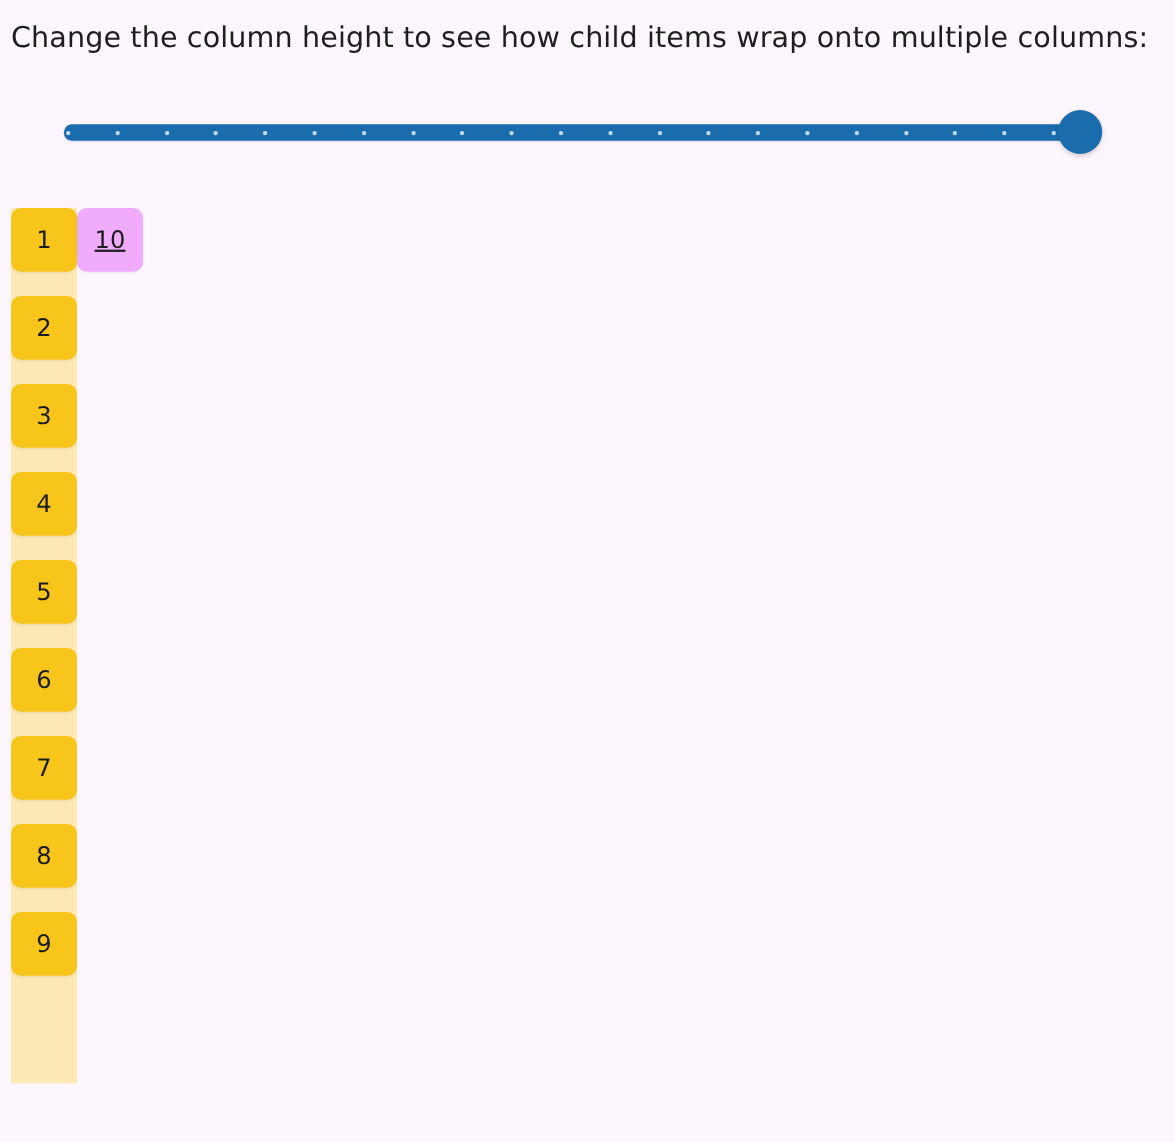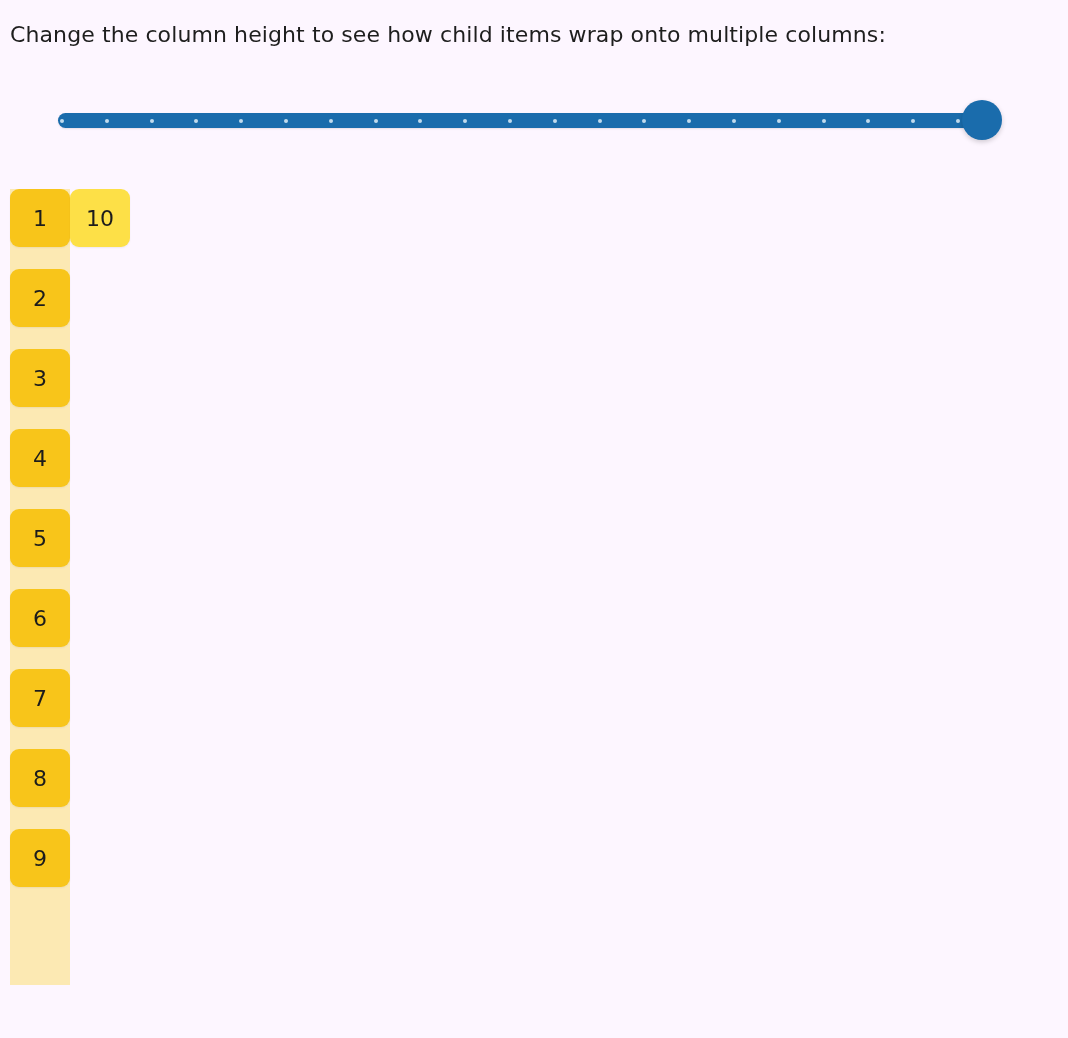--- a/index.html
+++ b/index.html
@@ -13,21 +13,21 @@
     font-family: "DejaVu Sans", "Liberation Sans", sans-serif;
     overflow: hidden;
     position: relative;
   }
 
   
   .page-heading {
     position: absolute;
     left: 10px;
     top: 20px;
-    font-size: 22px;
+    font-size: 26px;
     line-height: 30px;
     color: #1e1e1e;
     font-weight: 400;
     letter-spacing: 0.1px;
     white-space: nowrap;
   }
 
   
   .slider-wrap {
     position: absolute;
@@ -159,16 +159,16 @@
     </div>
     <div class="column-item" style="background: rgb(248, 197, 26);">
       <span>7</span>
     </div>
     <div class="column-item" style="background: rgb(248, 197, 26);">
       <span>8</span>
     </div>
     <div class="column-item" style="background: rgb(248, 197, 26);">
       <span>9</span>
     </div>
-    <div class="column-item" style="background: #fde047;">
+    <div class="column-item" style="background: #f0abfc; text-decoration: underline;">
       <span>10</span>
     </div>
   </div>
 
 </body></html>

